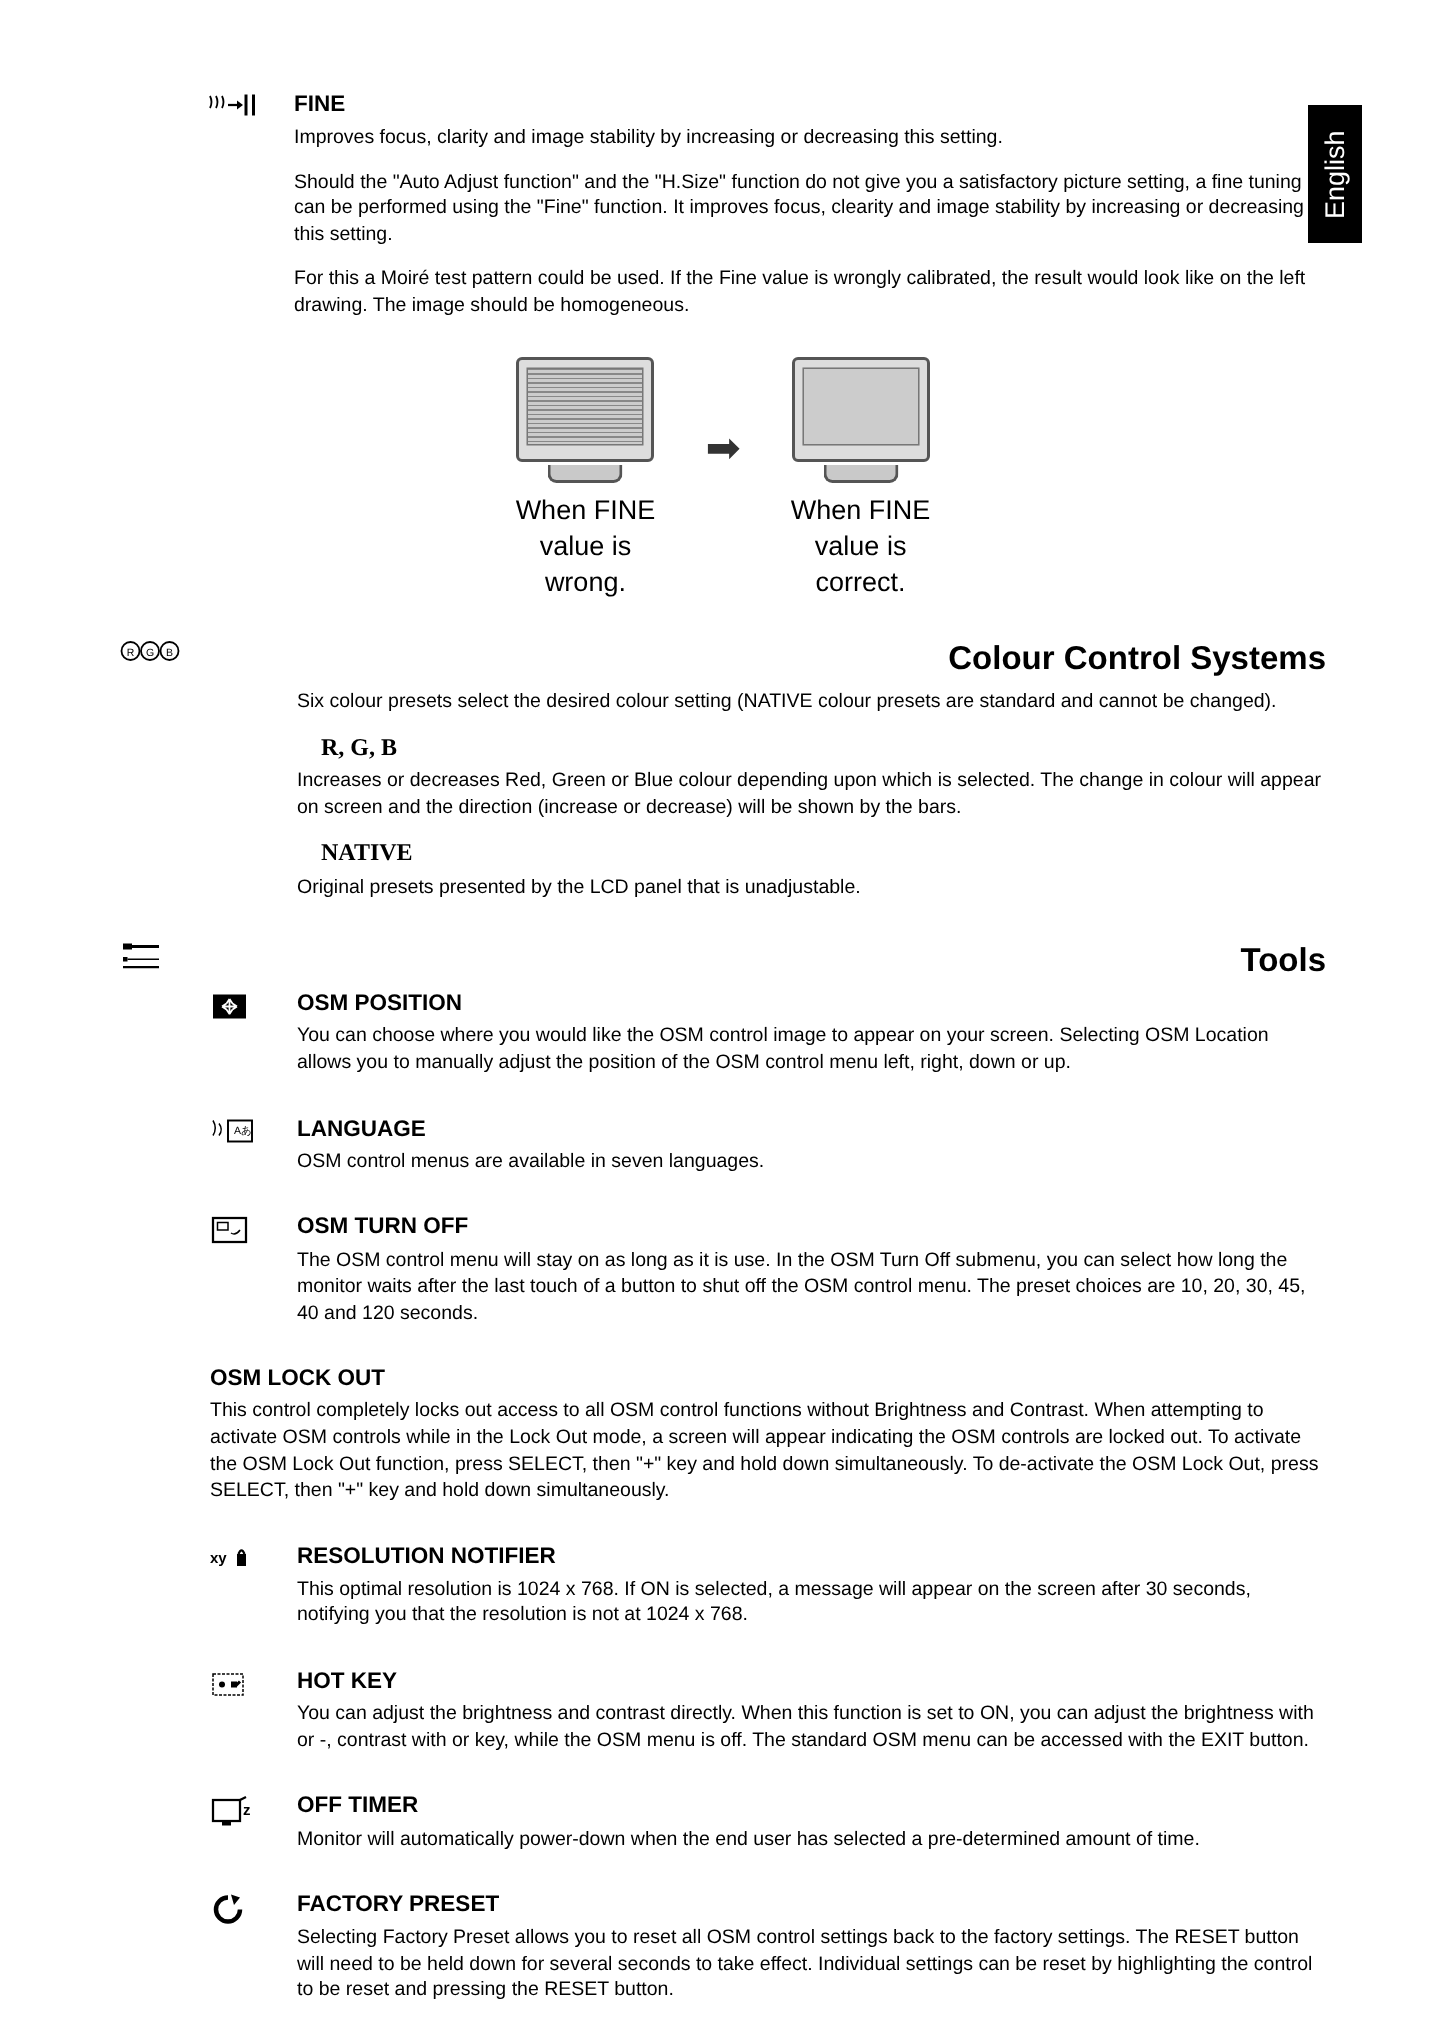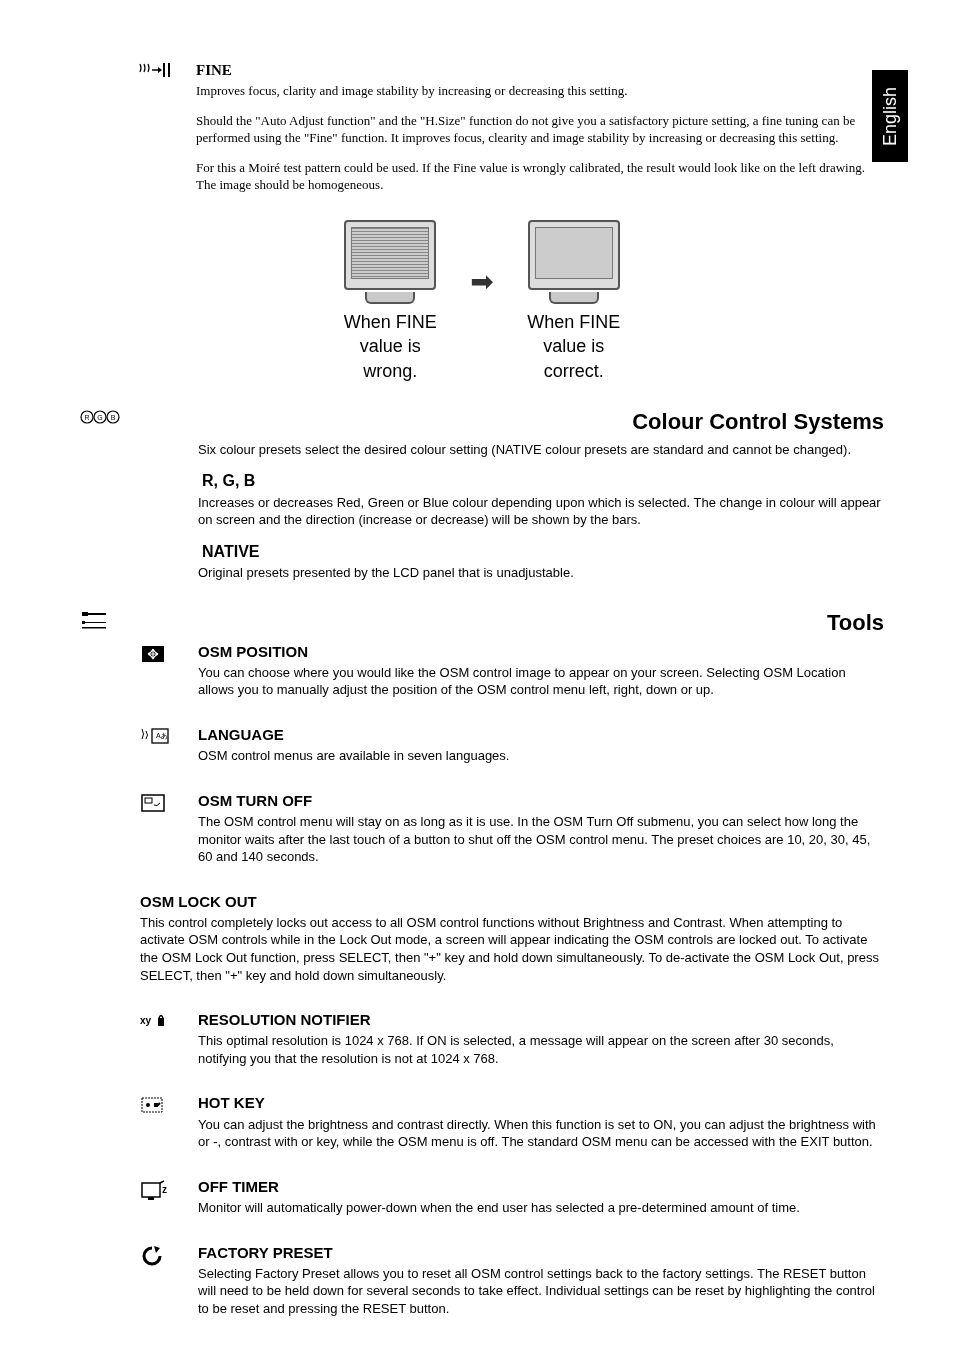--- a/index.html
+++ b/index.html
@@ -47,21 +47,22 @@
   .sub-content-col { flex: 1; }
   h2 {
     font-size: 22px;
     font-weight: bold;
     margin: 0 0 4px 0;
     text-align: right;
   }
   h3 {
     font-size: 16px;
     font-weight: bold;
-    margin: 0 0 2px 4px;
+    margin: 0 0 2px 16px;
+    font-family: Liberation Serif, serif;
   }
   h4 {
     font-size: 15px;
     font-weight: bold;
     margin: 0 0 2px 0;
     text-transform: uppercase;
   }
   p { margin: 0 0 12px 0; }
   .block { margin-bottom: 14px; }
   .figure-row {
@@ -125,21 +126,21 @@
   }
   .icon-svg { display: block; }
 </style>
 </head>
 <body>
 
 <div class="lang-tab">English</div>
 
 <div class="row block">
   <div class="icon-col" style="width:58px; flex:0 0 58px;"></div>
-  <div class="sub-row" style="flex:1;font-family:Liberation Serif, serif;">
+  <div class="sub-row" style="flex:1;">
     <div class="sub-icon-col">
       <span>
         <svg class="icon-svg" width="34" height="16" viewBox="0 0 34 16">
           <path d="M2 2 q2 4 0 8 M6 2 q2 4 0 8 M10 2 q2 4 0 8" stroke="#000" fill="none" stroke-width="1.2"></path>
           <path d="M14 8 h6" stroke="#000" stroke-width="1.5"></path>
           <path d="M20 5 l4 3 l-4 3 z" fill="#000"></path>
           <line x1="26" y1="1" x2="26" y2="15" stroke="#000" stroke-width="2"></line>
           <line x1="31" y1="1" x2="31" y2="15" stroke="#000" stroke-width="2"></line>
         </svg>
       </span>
@@ -248,21 +249,21 @@
         <span>
           <svg class="icon-svg" width="26" height="20" viewBox="0 0 26 20">
             <rect x="2" y="2" width="22" height="16" stroke="#000" fill="none" stroke-width="1.5"></rect>
             <rect x="5" y="5" width="7" height="5" stroke="#000" fill="none"></rect>
             <path d="M14 12 q3 2 6 -2" stroke="#000" fill="none"></path>
           </svg>
         </span>
       </div>
       <div class="sub-content-col">
         <h4>OSM TURN OFF</h4>
-        <p>The OSM control menu will stay on as long as it is use. In the OSM Turn Off submenu, you can select how long the monitor waits after the last touch of a button to shut off the OSM control menu. The preset choices are 10, 20, 30, 45, 60 and 140 seconds.</p>
+        <p>The OSM control menu will stay on as long as it is use. In the OSM Turn Off submenu, you can select how long the monitor waits after the last touch of a button to shut off the OSM control menu. The preset choices are 10, 20, 30, 45, 40 and 120 seconds.</p>
       </div>
     </div>
 
     <div class="sub-row block">
       <div class="sub-content-col">
         <h4>OSM LOCK OUT</h4>
         <p>This control completely locks out access to all OSM control functions without Brightness and Contrast. When attempting to activate OSM controls while in the Lock Out mode, a screen will appear indicating the OSM controls are locked out. To activate the OSM Lock Out function, press SELECT, then "+" key and hold down simultaneously. To de-activate the OSM Lock Out, press SELECT, then "+" key and hold down simultaneously.</p>
       </div>
     </div>
 

